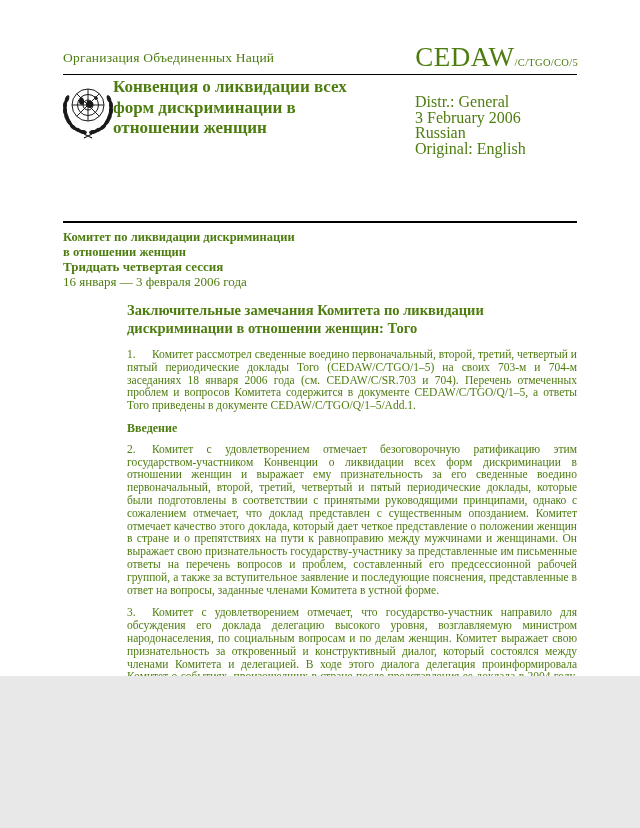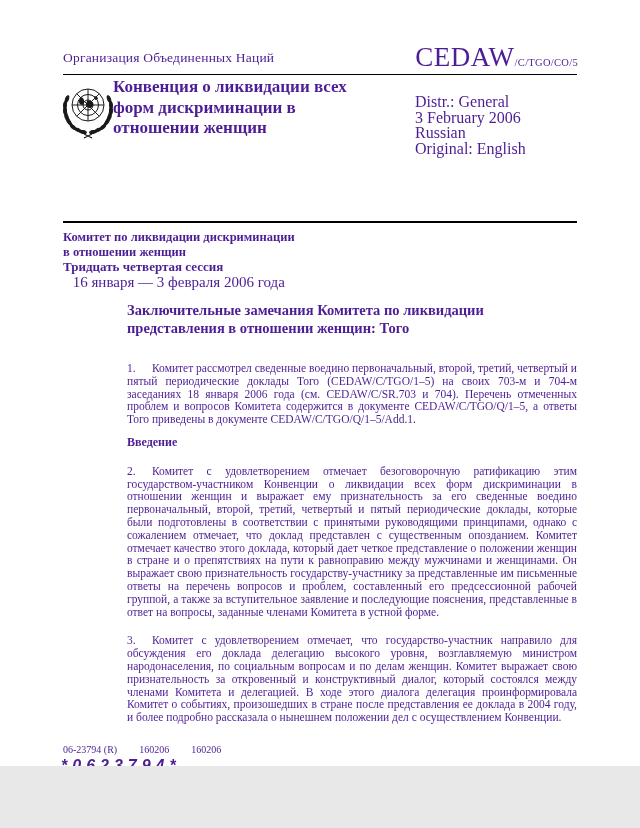--- a/index.html
+++ b/index.html
@@ -1,42 +1,42 @@
 <!DOCTYPE html>
 <html lang="ru"><head>
 <meta charset="utf-8">
 <style>
   html,body{margin:0;padding:0;background:#e8e8e8;}
   .page{
-    position:relative;width:640px;height:766px;background:#ffffff;
-    font-family:"Liberation Serif","DejaVu Serif",serif;color:#4c1d95;
+    position:relative;width:640px;height:676px;background:#ffffff;
+    font-family:"Liberation Serif","DejaVu Serif",serif;color:#4d7c0f;
     overflow:hidden;margin:0 auto;
   }
   
   .org-name{position:absolute;left:63px;top:50px;font-size:13.5px;letter-spacing:.2px;}
   .doc-symbol{position:absolute;right:62px;top:42px;white-space:nowrap;margin-left:20px;}
   .doc-symbol .big{font-size:27px;letter-spacing:.5px;}
   .doc-symbol .small{font-size:10.5px;letter-spacing:.3px;}
   .rule-thin{position:absolute;left:63px;width:514px;top:74px;height:1px;background:#000;}
   .emblem{position:absolute;left:56px;top:79px;width:64px;height:64px;}
   .conv-title{position:absolute;left:113px;top:77px;width:280px;
     font-size:17px;font-weight:bold;line-height:20.5px;}
   .distr{position:absolute;left:415px;top:94px;font-size:16px;line-height:15.5px;}
   
   .rule-thick{position:absolute;left:63px;width:514px;top:221px;height:2px;background:#000;}
   .committee{position:absolute;left:63px;top:230px;line-height:14.5px;}
   .committee .cname{font-weight:bold;font-size:12.5px;}
   .committee .session{font-weight:bold;font-size:13px;margin-top:1px;}
-  .committee .dates{font-size:15px;text-align:center;}
+  .committee .dates{font-size:13px;}
   
   .main-title{position:absolute;left:127px;top:302px;width:460px;
     font-weight:bold;font-size:14.5px;line-height:17.5px;}
   .doc-body{position:absolute;left:127px;top:346px;width:450px;
     font-size:11.5px;line-height:12.8px;text-align:justify;}
-  .doc-body p{margin:16px 0 10px 0;}
+  .doc-body p{margin:2px 0 10px 0;}
   .pnum{display:inline-block;width:25px;}
   .intro-heading{font-weight:bold;font-size:12px;margin:2px 0 8px 0;}
   
   .footer-line{position:absolute;left:63px;top:744px;font-size:10px;white-space:nowrap;}
   .footer-line .gap{display:inline-block;width:22px;}
   .barcode{position:absolute;left:61px;top:757px;
     font-family:"Liberation Sans","DejaVu Sans",sans-serif;
     font-weight:bold;font-style:italic;font-size:16px;letter-spacing:5px;}
 </style>
 </head>
@@ -111,21 +111,21 @@
   <div class="rule-thick"></div>
   <div class="committee">
     <div class="cname">Комитет по ликвидации дискриминации</div>
     <div class="cname">в отношении женщин</div>
     <div class="session">Тридцать четвертая сессия</div>
     <div class="dates">16 января — 3 февраля 2006 года</div>
   </div>
 
   <div class="main-title">
     <div>Заключительные замечания Комитета по ликвидации</div>
-    <div>представления в отношении женщин: Того</div>
+    <div>дискриминации в отношении женщин: Того</div>
   </div>
 
   <div class="doc-body">
     <p><span class="pnum">1.</span><span>Комитет рассмотрел сведенные воедино первоначальный, второй, третий, четвертый и пятый периодические доклады Того (CEDAW/C/TGO/1–5) на своих 703-м и 704-м заседаниях 18 января 2006 года (см. CEDAW/C/SR.703 и 704). Перечень отмеченных проблем и вопросов Комитета содержится в документе CEDAW/C/TGO/Q/1–5, а ответы Того приведены в документе CEDAW/C/TGO/Q/1–5/Add.1.</span></p>
 
     <div class="intro-heading">Введение</div>
 
     <p><span class="pnum">2.</span><span>Комитет с удовлетворением отмечает безоговорочную ратификацию этим государством-участником Конвенции о ликвидации всех форм дискриминации в отношении женщин и выражает ему признательность за его сведенные воедино первоначальный, второй, третий, четвертый и пятый периодические доклады, которые были подготовлены в соответствии с принятыми руководящими принципами, однако с сожалением отмечает, что доклад представлен с существенным опозданием. Комитет отмечает качество этого доклада, который дает четкое представление о положении женщин в стране и о препятствиях на пути к равноправию между мужчинами и женщинами. Он выражает свою признательность государству-участнику за представленные им письменные ответы на перечень вопросов и проблем, составленный его предсессионной рабочей группой, а также за вступительное заявление и последующие пояснения, представленные в ответ на вопросы, заданные членами Комитета в устной форме.</span></p>
 
     <p><span class="pnum">3.</span><span>Комитет с удовлетворением отмечает, что государство-участник направило для обсуждения его доклада делегацию высокого уровня, возглавляемую министром народонаселения, по социальным вопросам и по делам женщин. Комитет выражает свою признательность за откровенный и конструктивный диалог, который состоялся между членами Комитета и делегацией. В ходе этого диалога делегация проинформировала Комитет о событиях, произошедших в стране после представления ее доклада в 2004 году, и более подробно рассказала о нынешнем положении дел с осуществлением Конвенции.</span></p>

